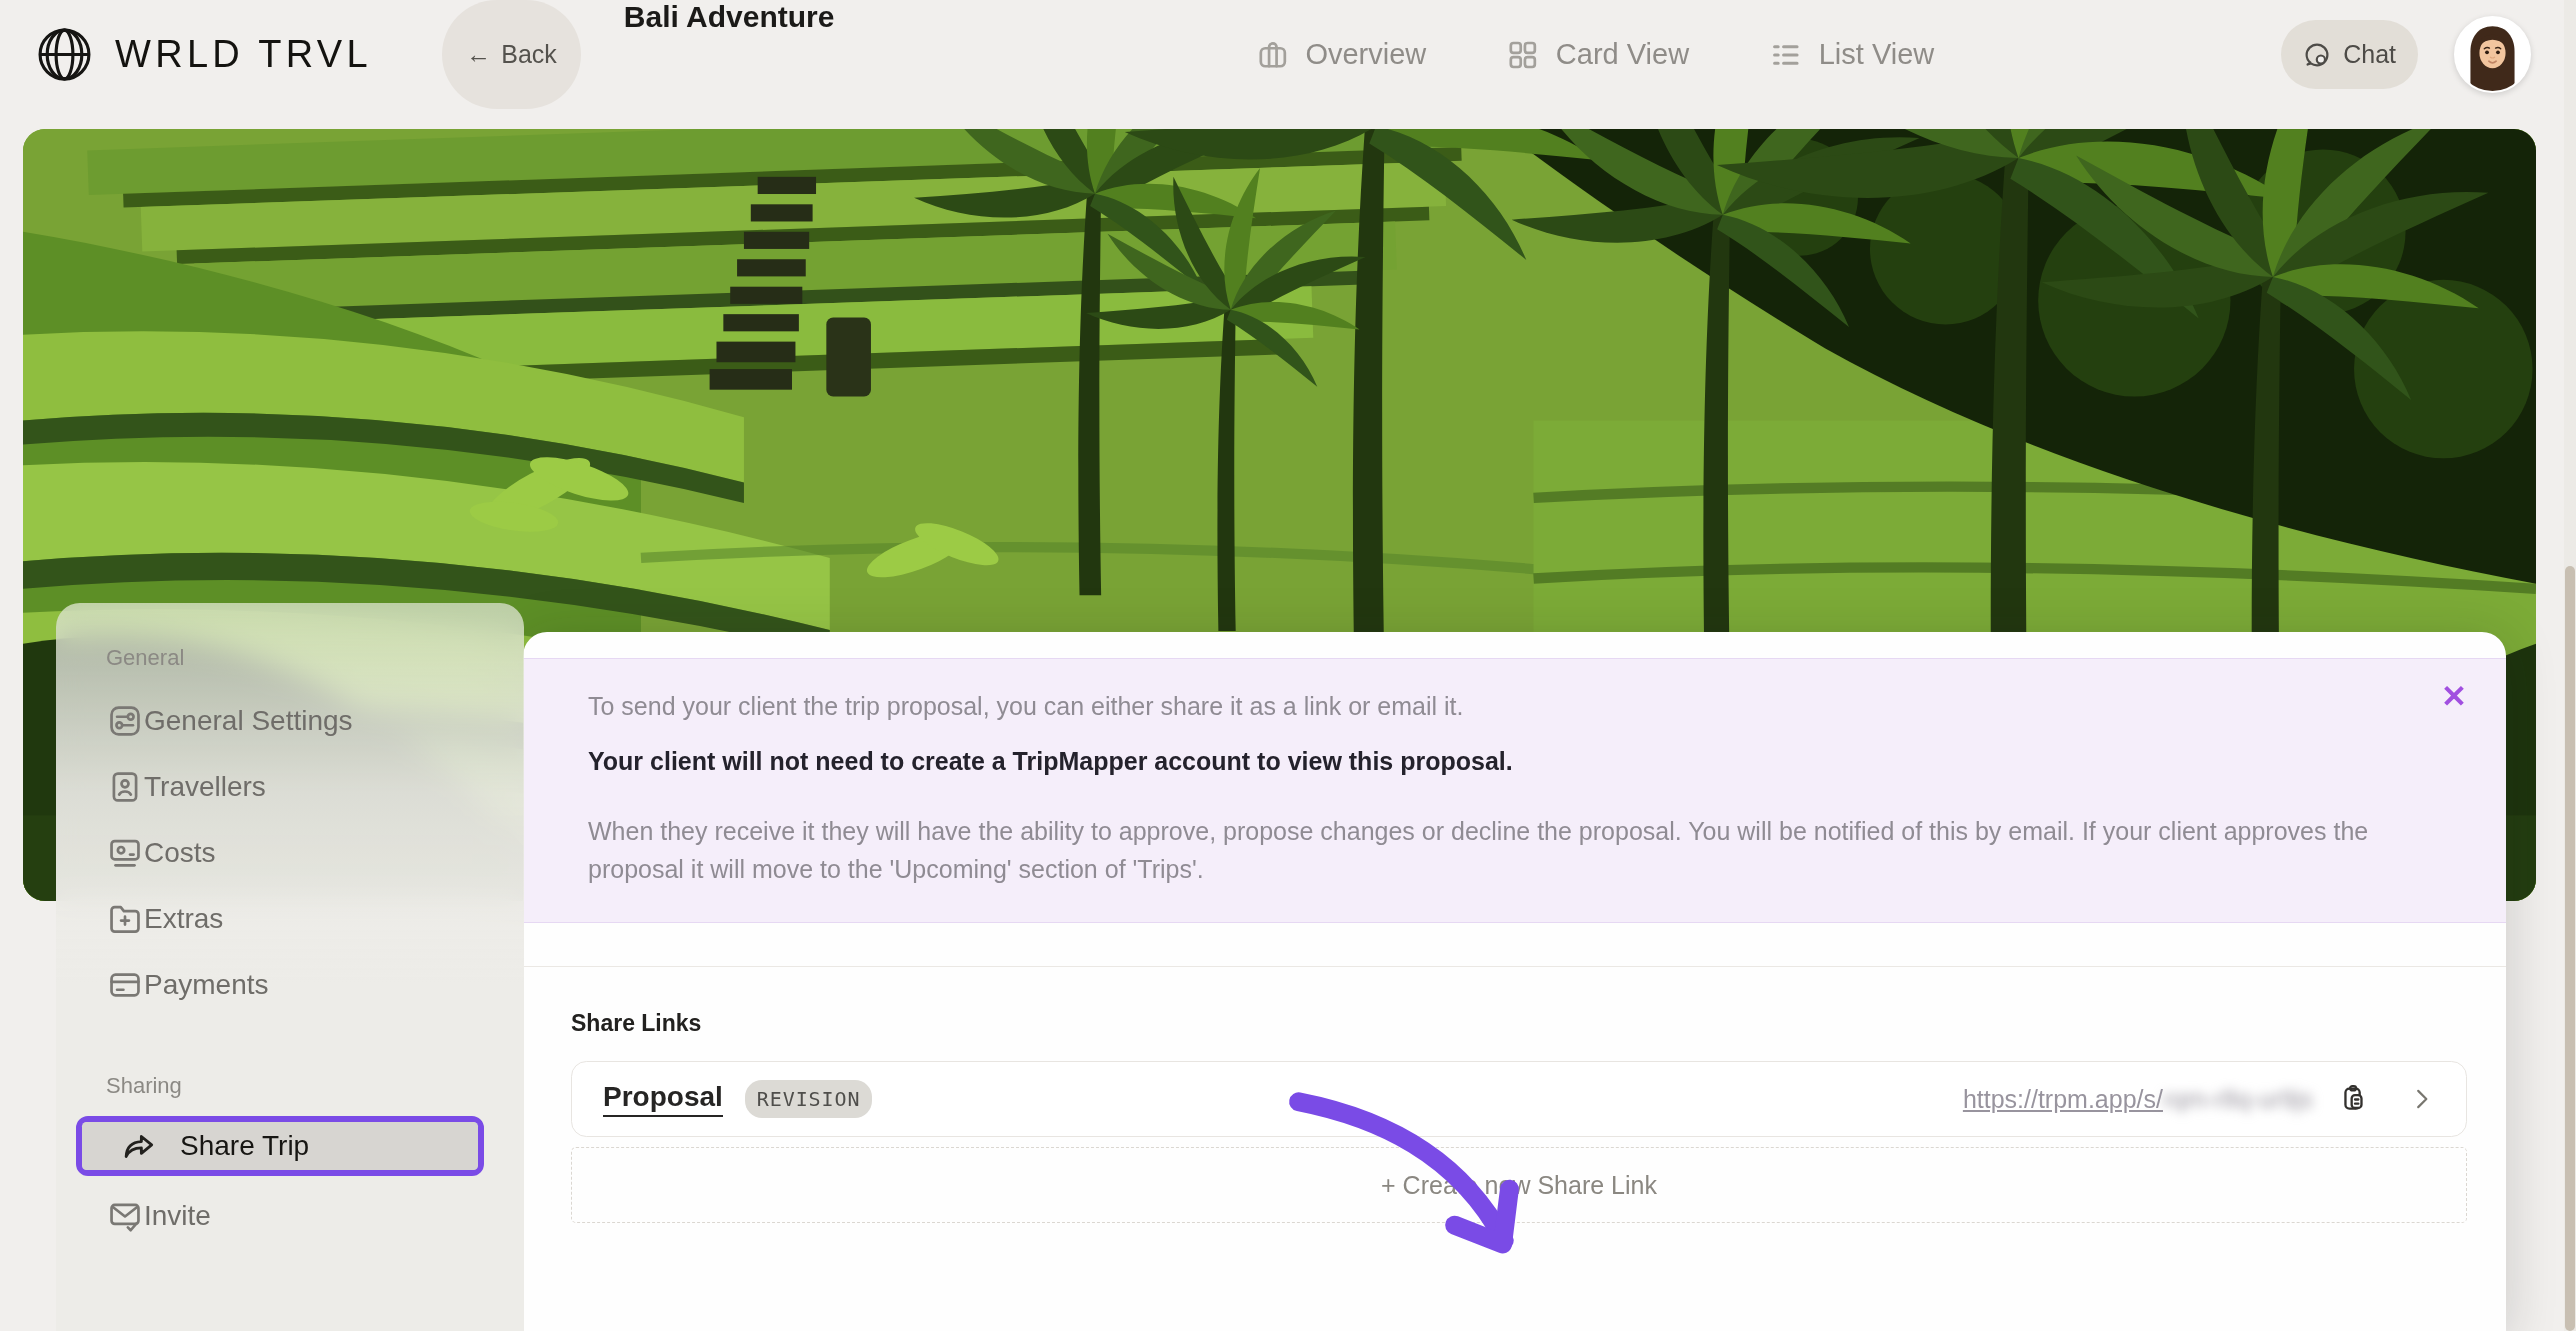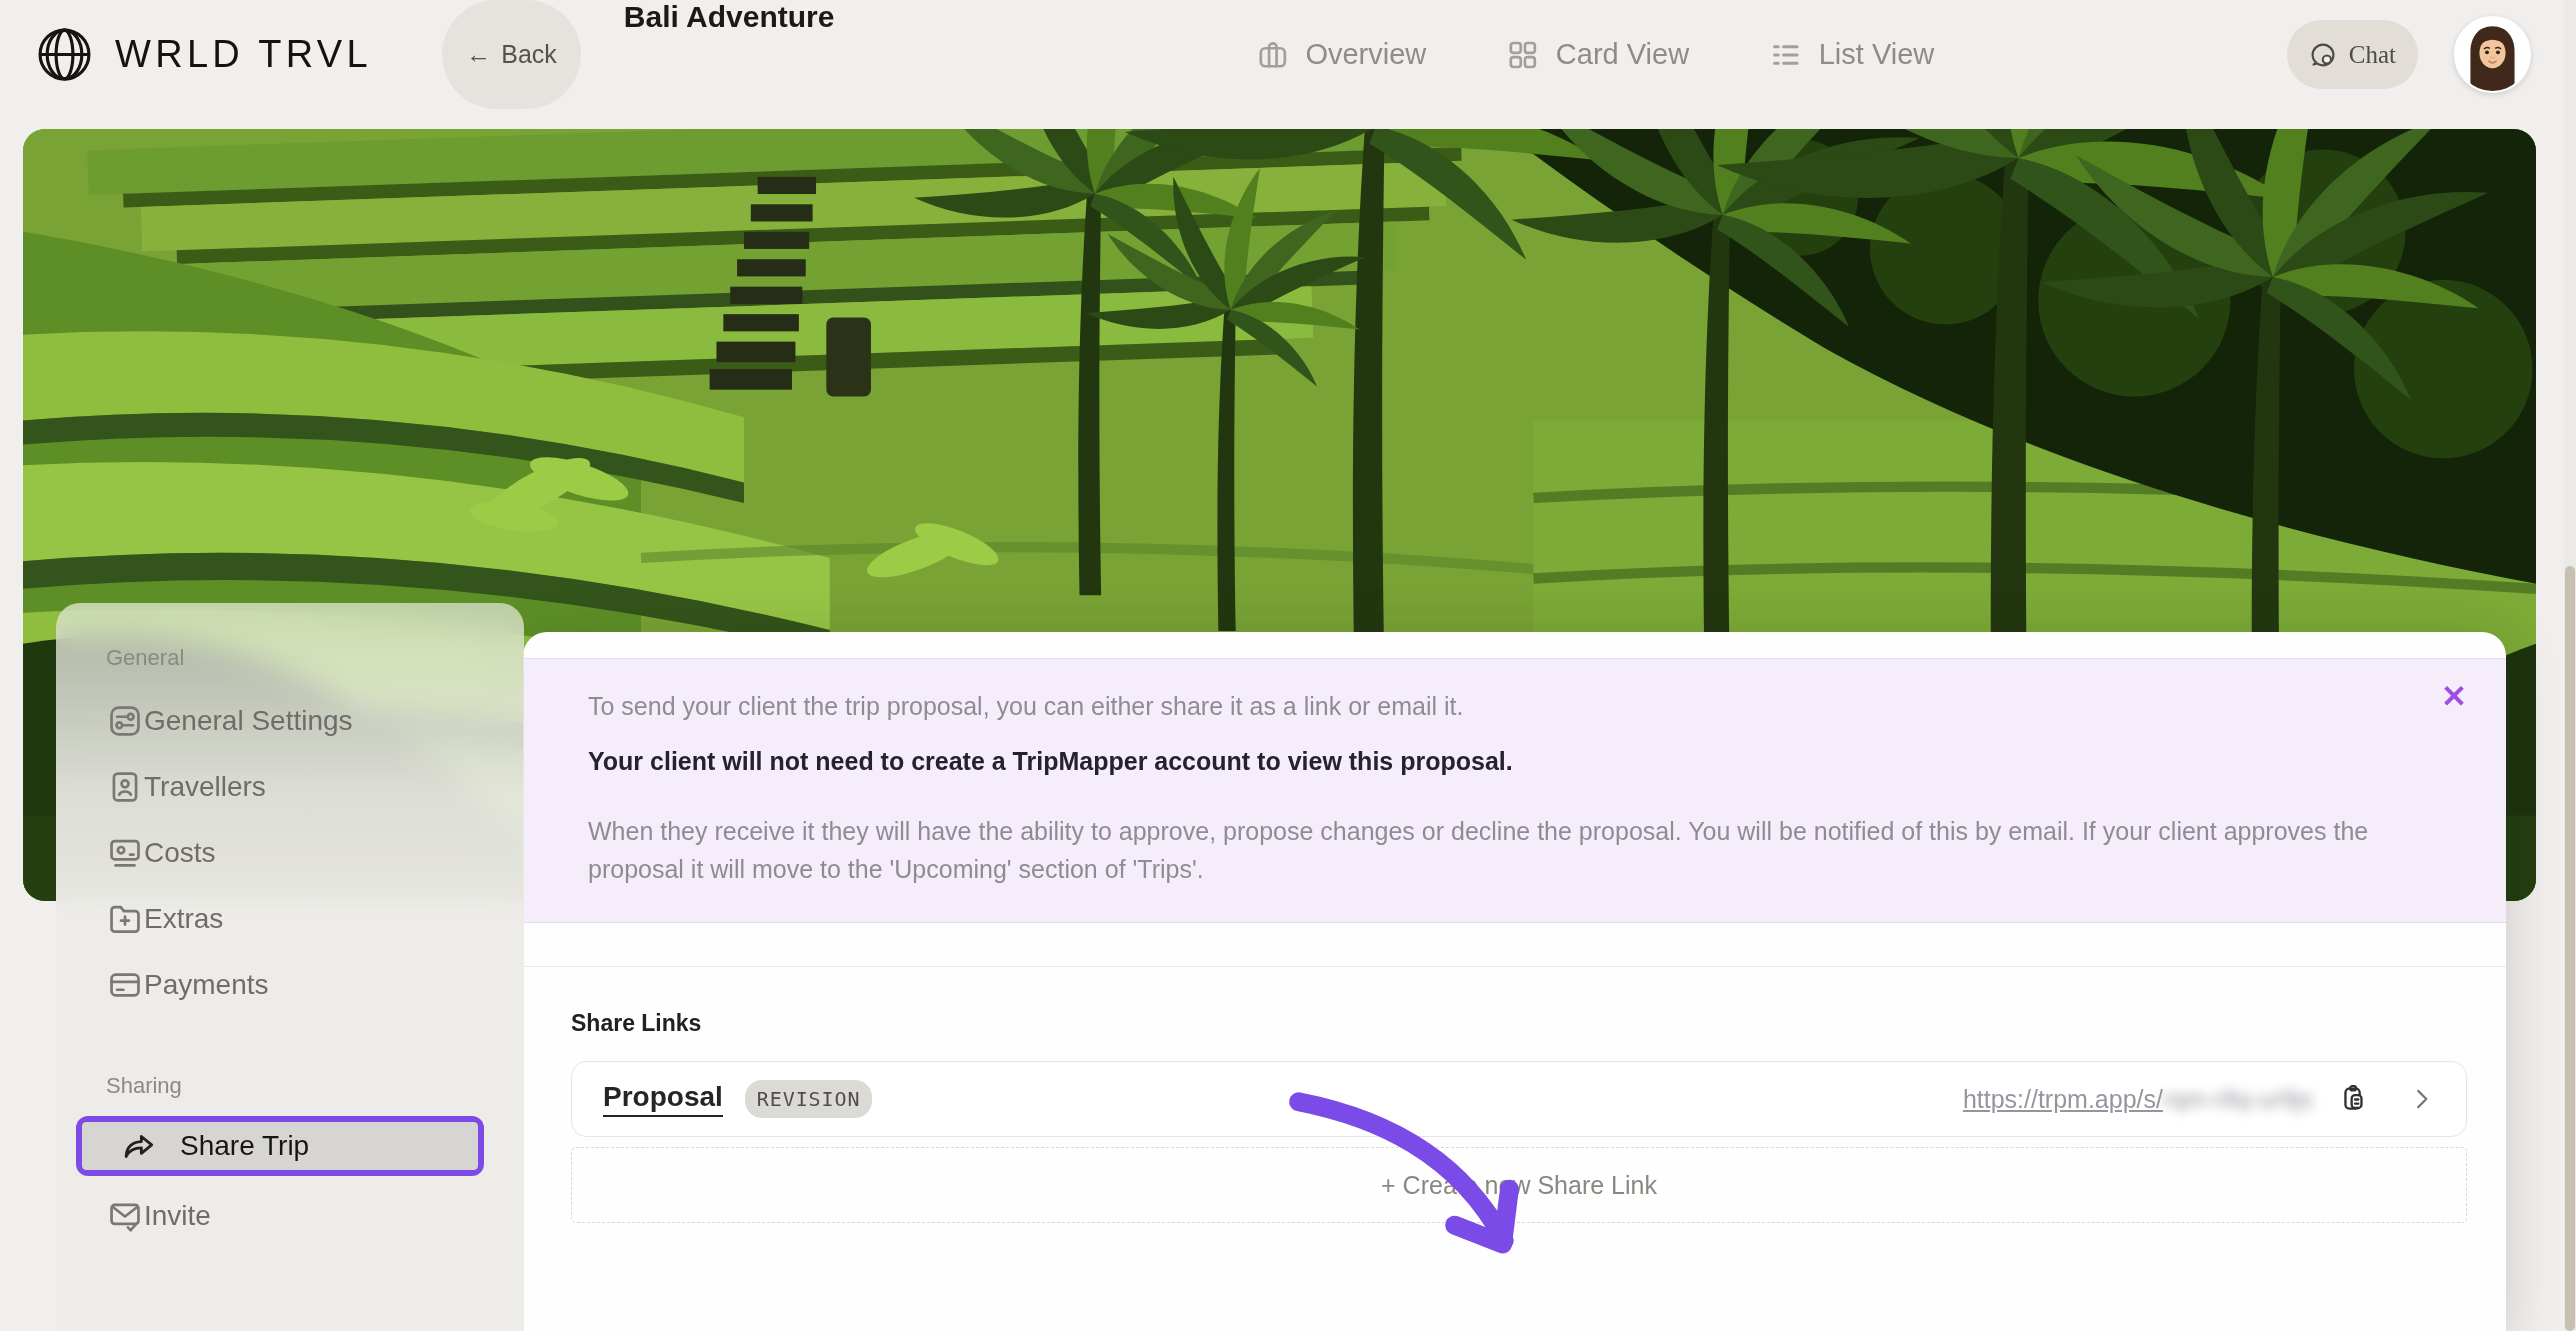--- a/index.html
+++ b/index.html
@@ -17,21 +17,21 @@
   .logo-globe { width:63px; height:63px; color:#161513; }
   .brand { margin-left:19px; font-size:38px; letter-spacing:4.3px; color:#141310; font-weight:400; white-space:nowrap; }
   .back-pill { margin-left:70px; display:flex; align-items:center; gap:10.3px; background:#e6e2dd; border:none; border-radius:857px; padding:10.3px 24px; font-size:25px; color:#54524d; cursor:pointer; font-family:inherit; }
   .trip-title { margin-left:43px; font-size:30px; font-weight:700; color:#1b1a18; white-space:nowrap; }
   .tabs { position:absolute; left:50%; top:0; height:109px; transform:translateX(-4%); display:flex; align-items:center; gap:79px; }
   .tab { display:flex; align-items:center; gap:14.6px; font-size:29px; color:#8f8c88; background:none; border:none; cursor:pointer; font-family:inherit; white-space:nowrap; }
   .tab svg { width:36px; height:36px; }
   .annotate-box { border:6px solid #7a4be6; border-radius:12px; background:#ffffff; padding:8.6px 20.6px; display:flex; align-items:center; }
   .annotate-box .tab { color:#141311; font-weight:600; }
   .nav-right { margin-left:auto; display:flex; align-items:center; }
-  .chat-pill { display:flex; align-items:center; gap:11px; background:#e2ded7; border:none; border-radius:857px; padding:20px 22px; font-size:25px; color:#4d4b47; cursor:pointer; font-family:Liberation Serif, serif; }
+  .chat-pill { display:flex; align-items:center; gap:11px; background:#e2ded7; border:none; border-radius:857px; padding:20px 22px; font-size:25px; color:#4d4b47; cursor:pointer; font-family:Liberation Sans, sans-serif; }
   .chat-pill svg { width:29px; height:29px; }
   .avatar { width:77px; height:77px; margin-left:36px; border-radius:50%; background:#ffffff; box-shadow:0 1.7px 6.9px rgba(0,0,0,.15); overflow:hidden; cursor:pointer; border:2.6px solid #fff; }
   .avatar svg { width:100%; height:100%; display:block; }
 
   
   .hero { position:absolute; left:23px; top:129px; width:2513px; height:772px; border-radius:22px; overflow:hidden; z-index:1; background:#6f9c2f; }
   .hero svg { width:100%; height:100%; display:block; }
 
   
   .sidebar { position:absolute; left:56px; top:603px; width:468px; bottom:0; z-index:10;

